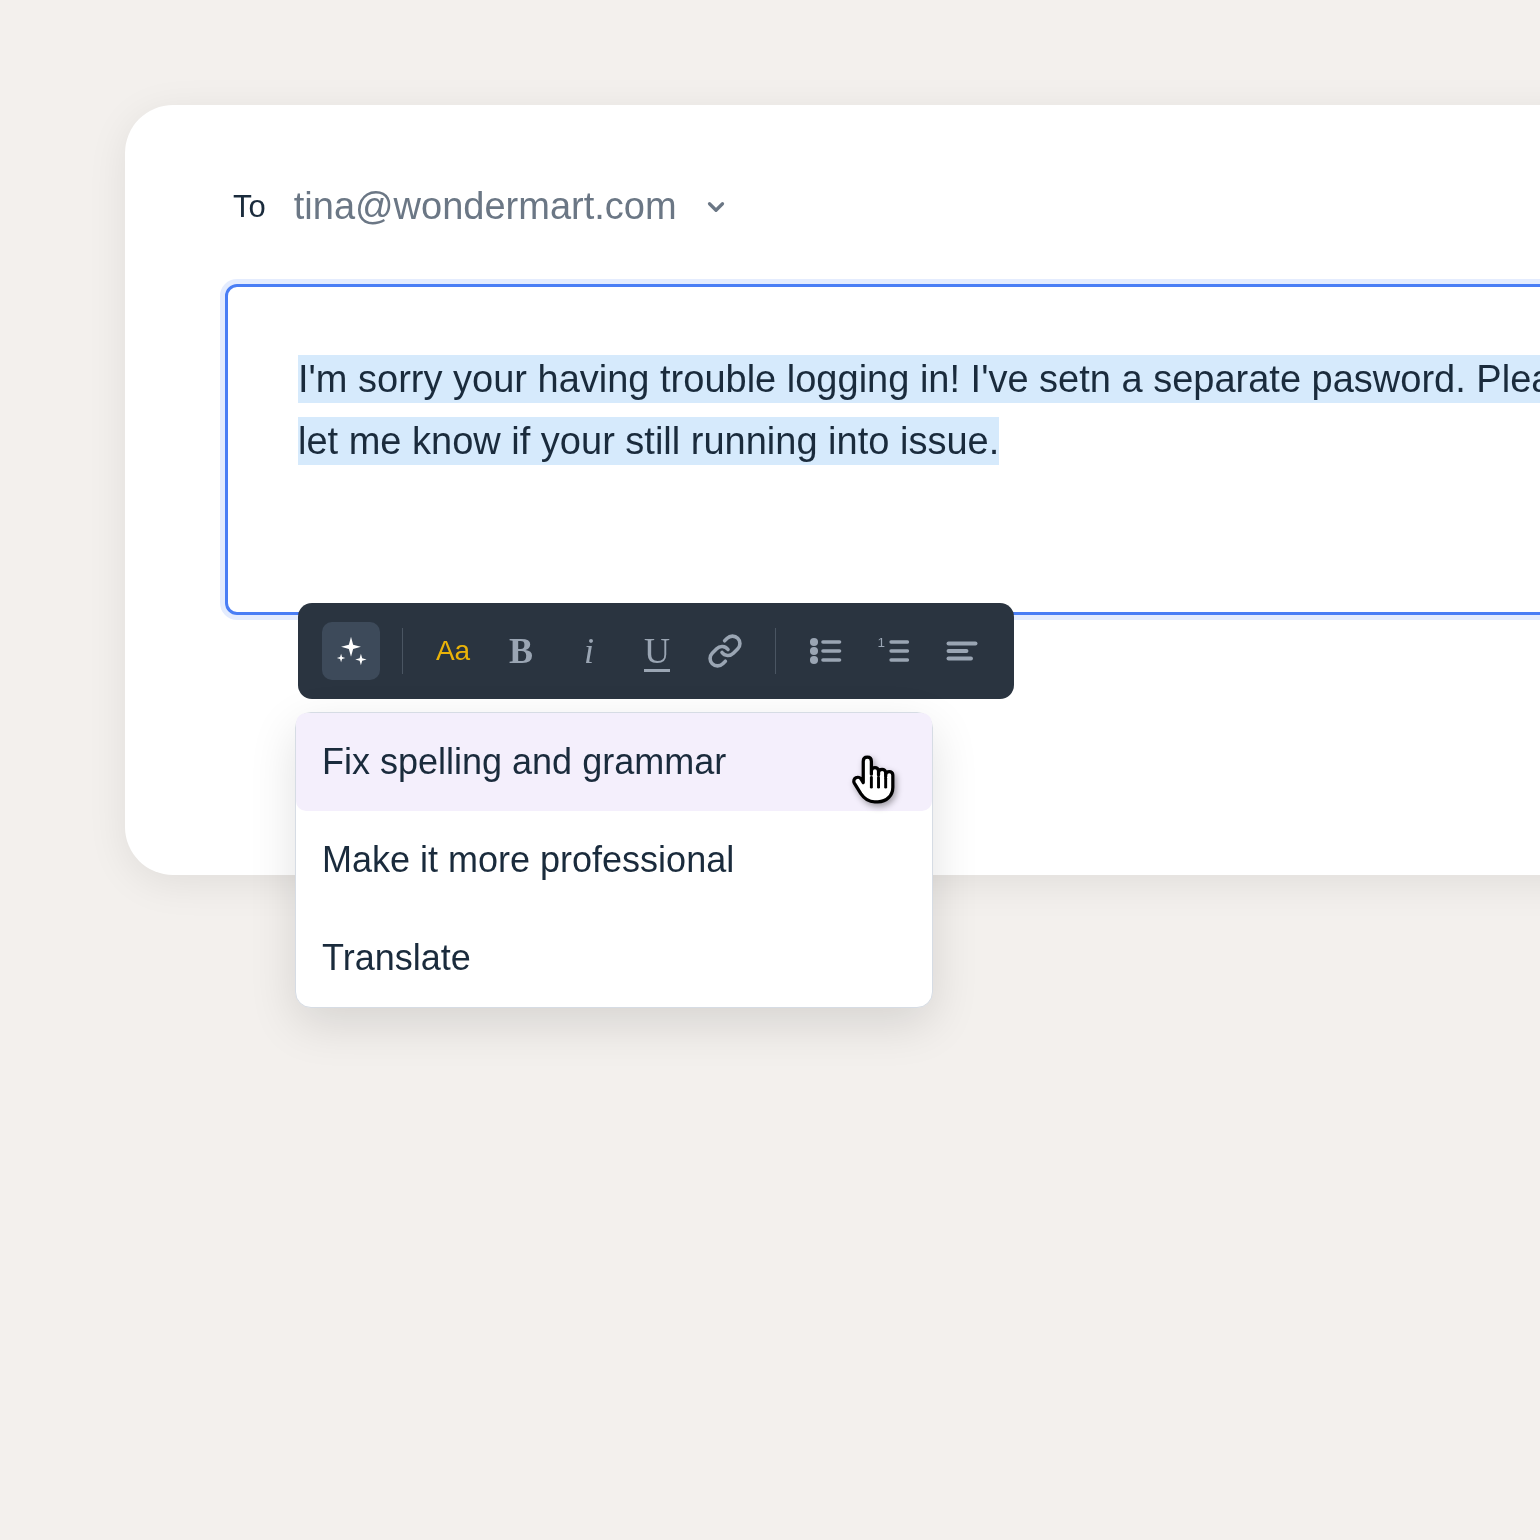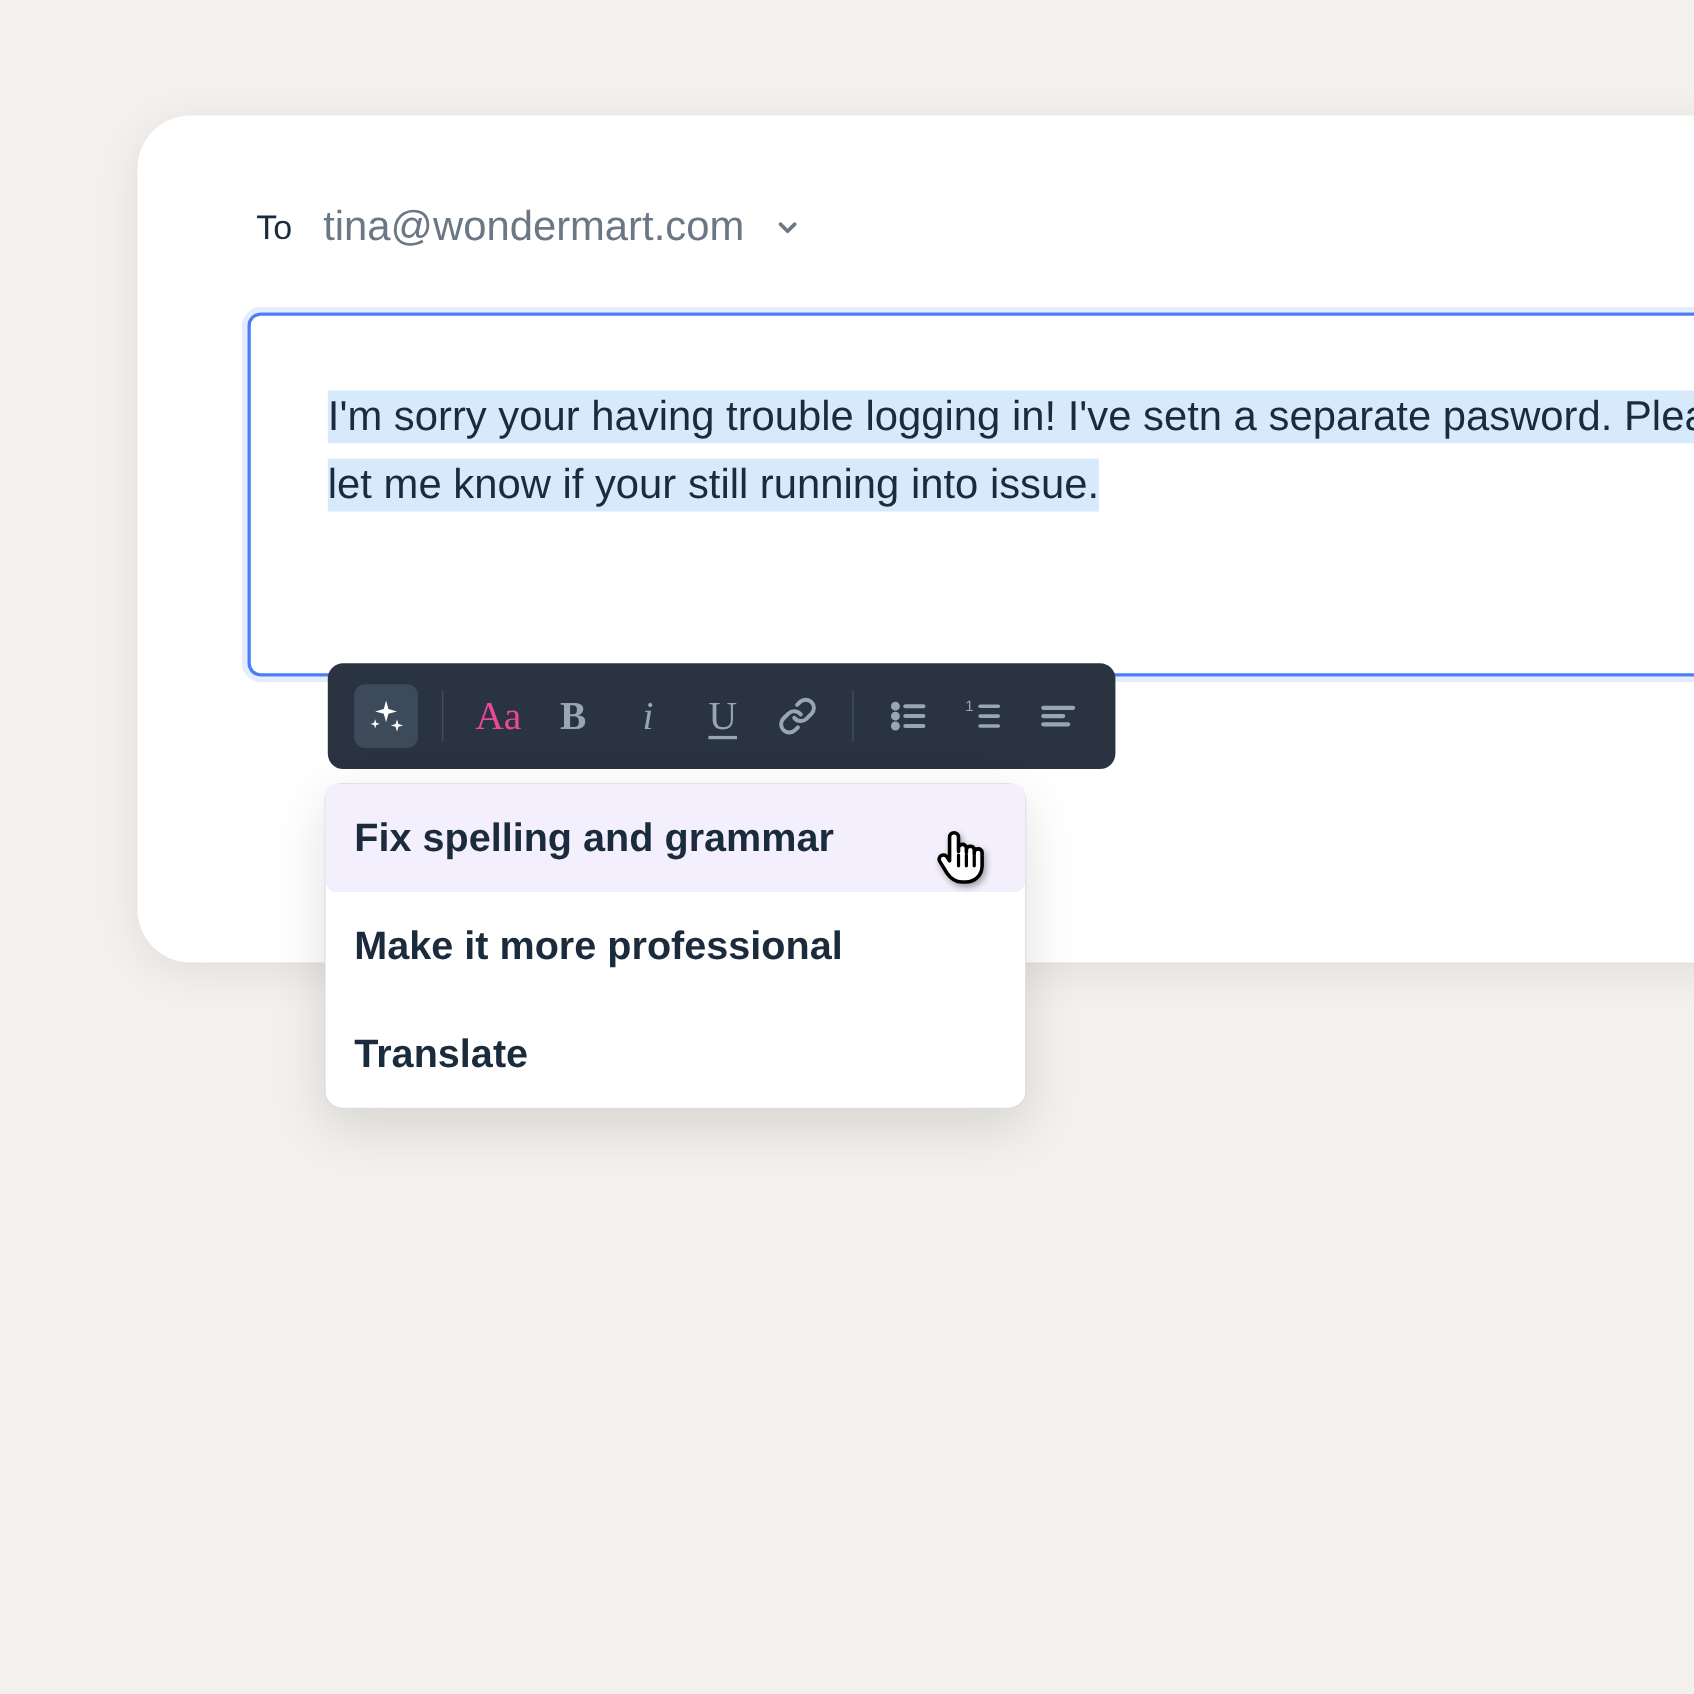--- a/index.html
+++ b/index.html
@@ -99,24 +99,24 @@
       display: flex;
       align-items: center;
       justify-content: center;
       color: #9aa5b3;
       cursor: pointer;
     }
     .tb-item svg {
       display: block;
     }
     .tb-text {
-      font-size: 36px;
+      font-size: 28px;
       font-weight: 400;
-      color: #ec4899;
-      font-family: Liberation Serif, serif;
+      color: #eab308;
+      font-family: Liberation Sans, sans-serif;
     }
     .tb-bold {
       font-size: 36px;
       font-weight: 700;
       color: #9aa5b3;
       font-family: Georgia, serif;
     }
     .tb-italic {
       font-size: 36px;
       font-style: italic;
@@ -132,21 +132,20 @@
     }
     .dropdown {
       position: absolute;
       left: 67px;
       top: 425px;
       width: 638px;
       background: #ffffff;
       border: 1.5px solid #d6dce4;
       border-radius: 16px;
       box-shadow: 0 16px 48px rgba(0,0,0,0.12);
-      font-weight: bold;
     }
     .dd-item {
       font-size: 36px;
       color: #1a2b3c;
       padding: 28px 26px;
       border-radius: 10px;
       cursor: pointer;
       position: relative;
     }
     .dd-item.highlighted {

